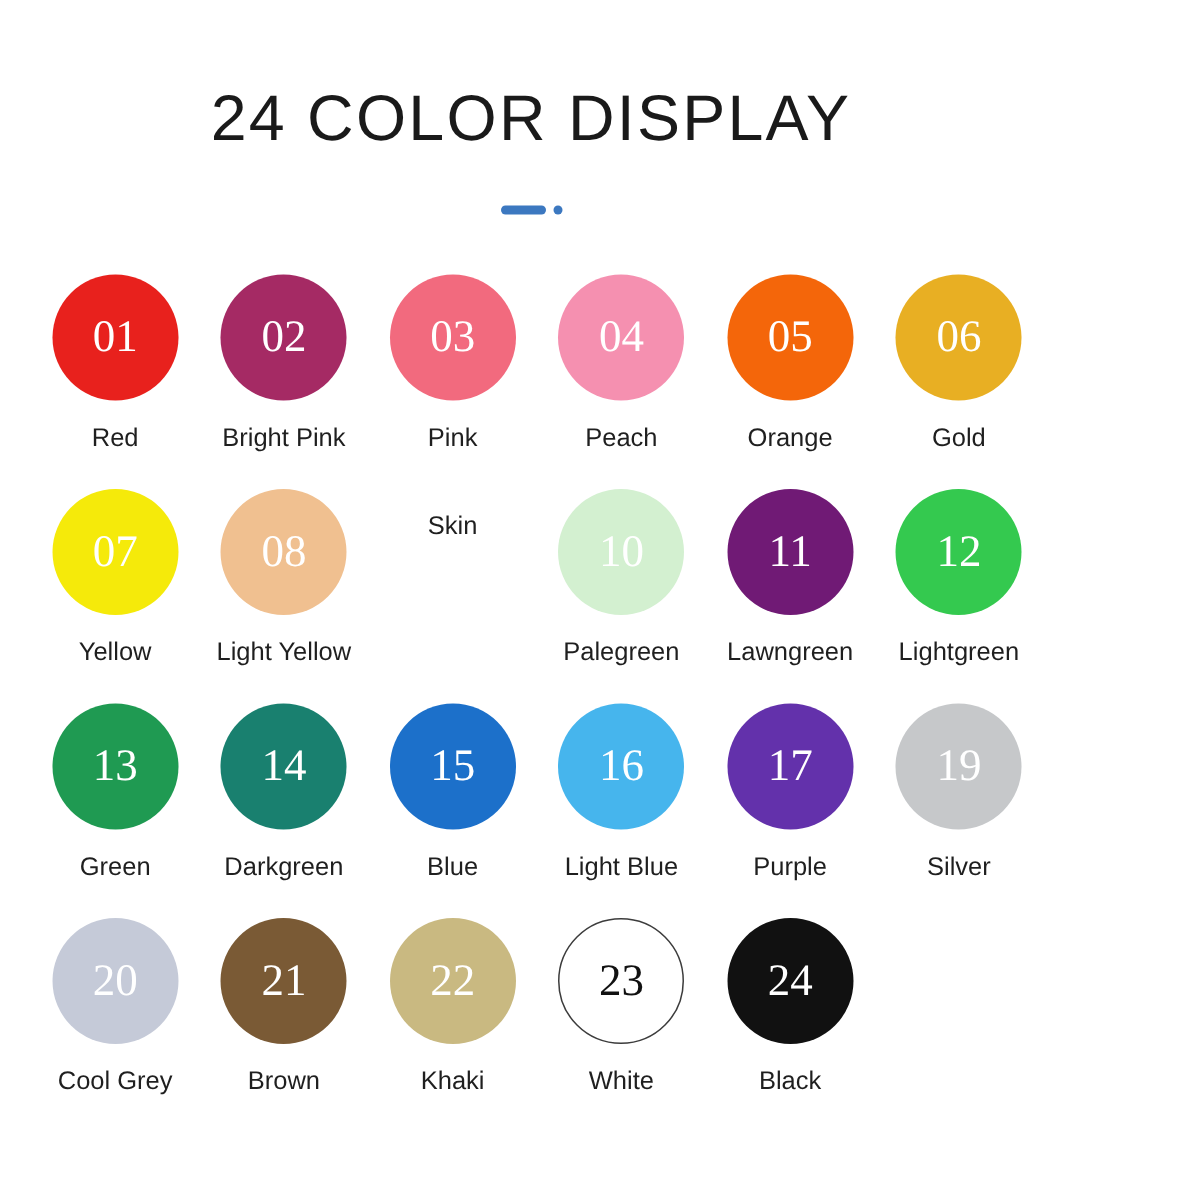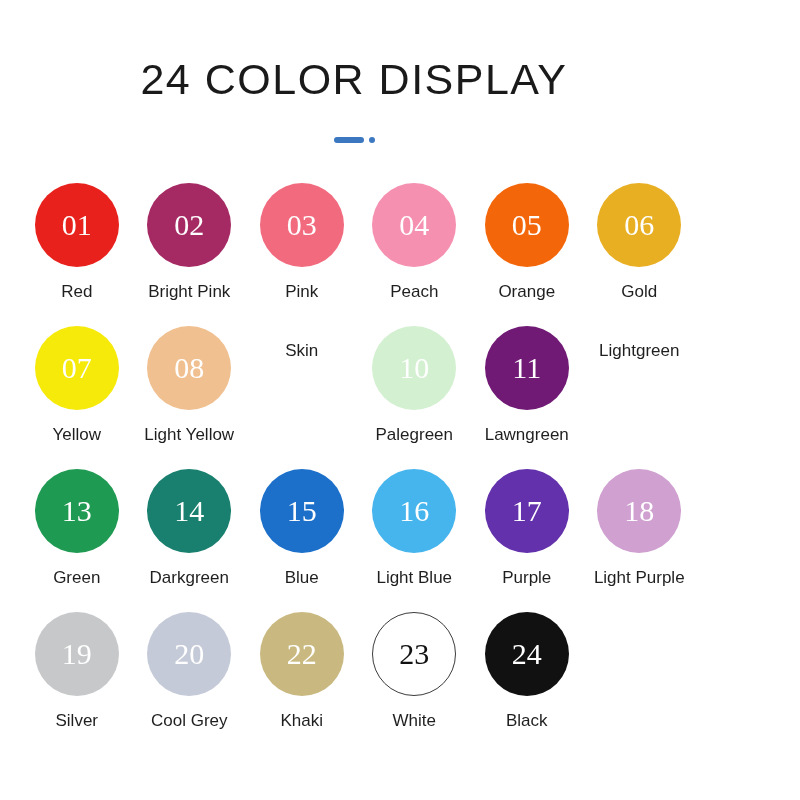--- a/index.html
+++ b/index.html
@@ -193,20 +193,23 @@
         </div>
         <div class="swatch-label">Palegreen</div>
       </div>
       <div class="swatch">
         <div class="swatch-circle" style="background: #701a75;">
           <span class="swatch-number" style="color: rgb(255, 255, 255);">11</span>
         </div>
         <div class="swatch-label">Lawngreen</div>
       </div>
       <div class="swatch">
+        <div class="swatch-circle" style="background: rgb(52, 201, 79);">
+          <span class="swatch-number" style="color: rgb(255, 255, 255);">12</span>
+        </div>
         <div class="swatch-label">Lightgreen</div>
       </div>
       <div class="swatch">
         <div class="swatch-circle" style="background: rgb(31, 154, 82);">
           <span class="swatch-number" style="color: rgb(255, 255, 255);">13</span>
         </div>
         <div class="swatch-label">Green</div>
       </div>
       <div class="swatch">
         <div class="swatch-circle" style="background: rgb(25, 128, 111);">
@@ -226,38 +229,38 @@
         </div>
         <div class="swatch-label">Light Blue</div>
       </div>
       <div class="swatch">
         <div class="swatch-circle" style="background: rgb(99, 49, 171);">
           <span class="swatch-number" style="color: rgb(255, 255, 255);">17</span>
         </div>
         <div class="swatch-label">Purple</div>
       </div>
       <div class="swatch">
-        <div class="swatch-circle" style="background: rgb(207, 160, 208);">
-          <span class="swatch-number" style="color: rgb(255, 255, 255);">18</span>
-        </div>
-        <div class="swatch-label">Light Purple</div>
-      </div>
-      <div class="swatch">
         <div class="swatch-circle" style="background: rgb(198, 200, 202);">
           <span class="swatch-number" style="color: rgb(255, 255, 255);">19</span>
         </div>
         <div class="swatch-label">Silver</div>
       </div>
       <div class="swatch">
         <div class="swatch-circle" style="background: rgb(197, 202, 216);">
           <span class="swatch-number" style="color: rgb(255, 255, 255);">20</span>
         </div>
         <div class="swatch-label">Cool Grey</div>
       </div>
       <div class="swatch">
+        <div class="swatch-circle" style="background: rgb(122, 90, 53);">
+          <span class="swatch-number" style="color: rgb(255, 255, 255);">21</span>
+        </div>
+        <div class="swatch-label">Brown</div>
+      </div>
+      <div class="swatch">
         <div class="swatch-circle" style="background: rgb(201, 185, 129);">
           <span class="swatch-number" style="color: rgb(255, 255, 255);">22</span>
         </div>
         <div class="swatch-label">Khaki</div>
       </div>
       <div class="swatch">
         <div class="swatch-circle outlined" style="background: rgb(255, 255, 255);">
           <span class="swatch-number" style="color: rgb(17, 17, 17);">23</span>
         </div>
         <div class="swatch-label">White</div>

